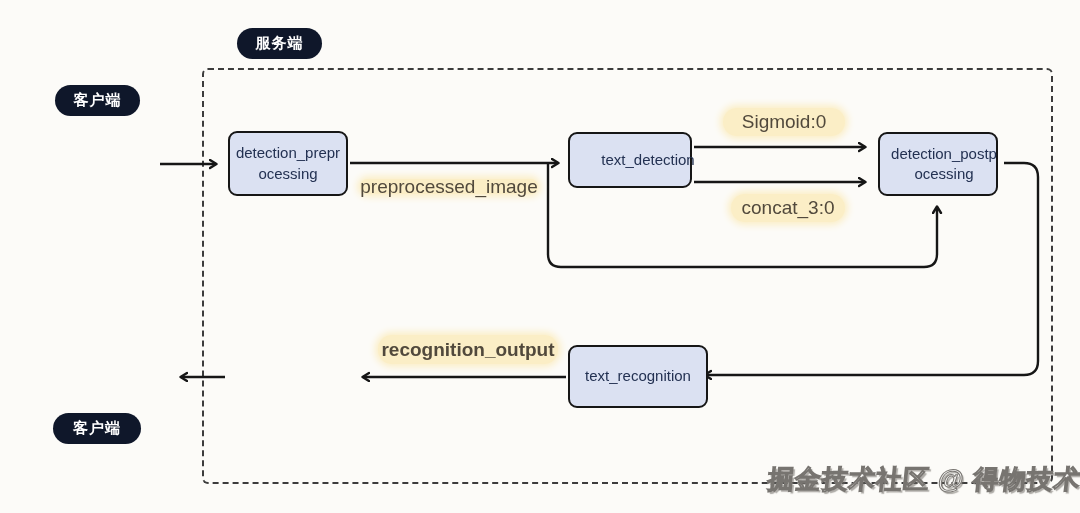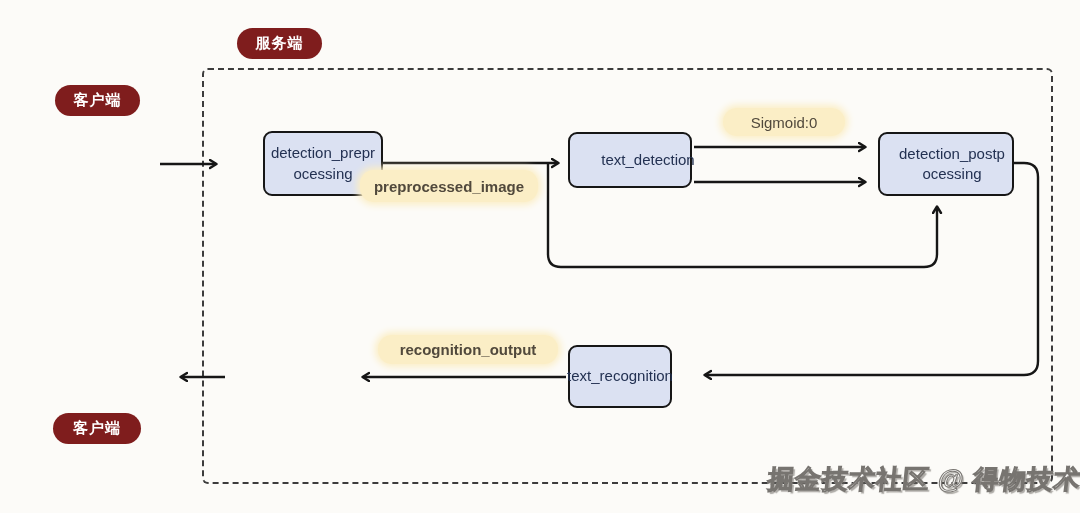--- a/index.html
+++ b/index.html
@@ -11,55 +11,55 @@
   svg.connectors { position: absolute; left: 0; top: 0; width: 1080px; height: 513px; z-index: 1; }
   svg.connectors path { stroke: #161616; stroke-width: 2.4; fill: none; }
 
   .server-region {
     position: absolute; left: 202px; top: 68px; width: 851px; height: 416px;
     border: 2px dashed #3c3c3c; border-radius: 6px; z-index: 0;
   }
 
   .badge {
     position: absolute; z-index: 3;
-    background: #7f1d1d; color: #ffffff;
+    background: #0f172a; color: #ffffff;
     border-radius: 16px;
     display: flex; align-items: center; justify-content: center;
     font-size: 15px; font-weight: 600; letter-spacing: 1px;
   }
   .badge.server  { left: 237px; top: 28px;  width: 85px; height: 31px; }
   .badge.client-top { left: 55px; top: 85px; width: 85px; height: 31px; }
   .badge.client-bottom { left: 53px; top: 413px; width: 88px; height: 31px; }
 
   .node {
     position: absolute; z-index: 2;
     border: 2.4px solid #161616;
     display: flex; flex-direction: column; align-items: center; justify-content: center;
     text-align: center; color: #233152; font-size: 15px; line-height: 1.35;
   }
   .node.box { background: #dbe1f2; border-radius: 9px; }
   .node.terminal { background: #ece3f6; border-radius: 24px; color: #2c2640; font-size: 16px; }
 
   .n-input   { left: 33px;  top: 141px; width: 127px; height: 47px; }
-  .n-detpre  { left: 228px; top: 131px; width: 120px; height: 65px; margin-left: 35px; }
+  .n-detpre  { left: 228px; top: 131px; width: 120px; height: 65px; }
   .n-textdet { left: 568px; top: 132px; width: 124px; height: 56px; padding-left: 36px; }
-  .n-detpost { left: 878px; top: 132px; width: 136px; height: 64px; padding-left: 12px; }
-  .n-textrec { left: 568px; top: 345px; width: 104px; height: 63px; }
+  .n-detpost { left: 878px; top: 132px; width: 120px; height: 64px; padding-left: 12px; }
+  .n-textrec { left: 568px; top: 345px; width: 140px; height: 63px; }
   .n-recpost { left: 227px; top: 345px; width: 123px; height: 63px; }
   .n-rectext { left: 25px;  top: 352px; width: 143px; height: 48px; }
 
   .pill {
     position: absolute; z-index: 2;
     background: #fbeec6; color: #51493c;
     border-radius: 14px;
     box-shadow: 0 0 7px 3px #fbeec6;
     display: flex; align-items: center; justify-content: center;
-    font-size: 15px;
+    font-size: 19px;
   }
-  .p-preproc { left: 360px; top: 170px; width: 178px; height: 32px; font-weight: bold; }
+  .p-preproc { left: 360px; top: 179px; width: 178px; height: 15px; }
   .p-sigmoid { left: 723px; top: 108px; width: 122px; height: 28px; }
   .p-concat  { left: 731px; top: 194px; width: 114px; height: 28px; }
   .p-recout  { left: 378px; top: 335px; width: 180px; height: 29px; font-weight: bold; }
   .p-cropped { left: 765px; top: 336px; width: 160px; height: 29px; }
 
   .watermark {
     position: absolute; z-index: 4;
     left: 768px; top: 462px; width: 310px;
     font-size: 26px; font-weight: 700; letter-spacing: 1px;
     color: #f5f4f2;
@@ -112,17 +112,18 @@
   </div>
 
   <div class="node box n-textrec">
     <span>text_recognition</span>
   </div>
 
 
 
   <div class="pill p-preproc">preprocessed_image</div>
   <div class="pill p-sigmoid">Sigmoid:0</div>
+  <div class="pill p-concat">concat_3:0</div>
   <div class="pill p-recout">recognition_output</div>
 
   <div class="watermark">掘金技术社区 @ 得物技术</div>
 
 </div>
 
 </body></html>

